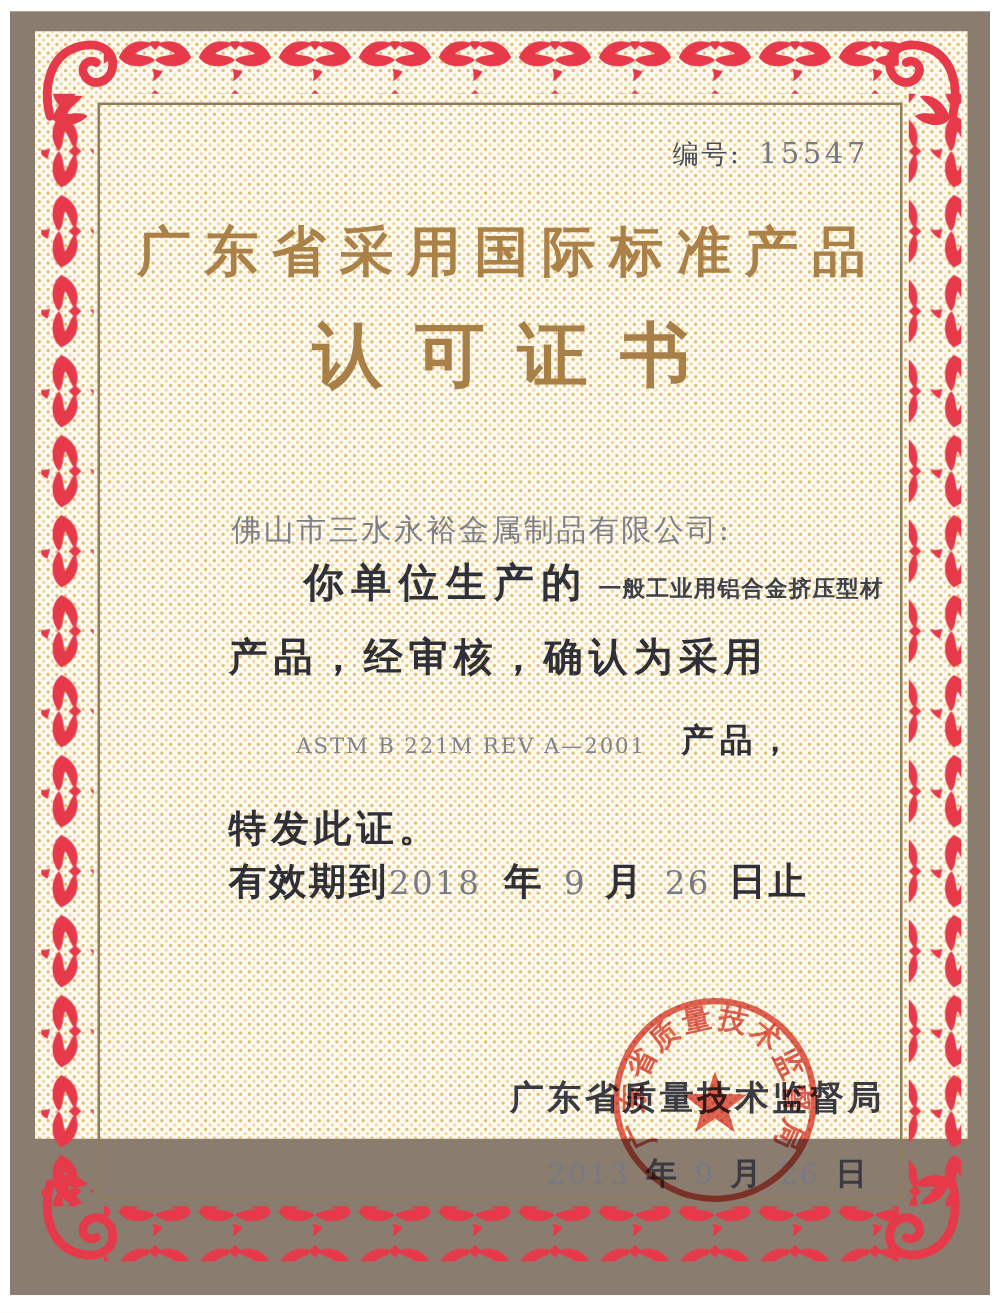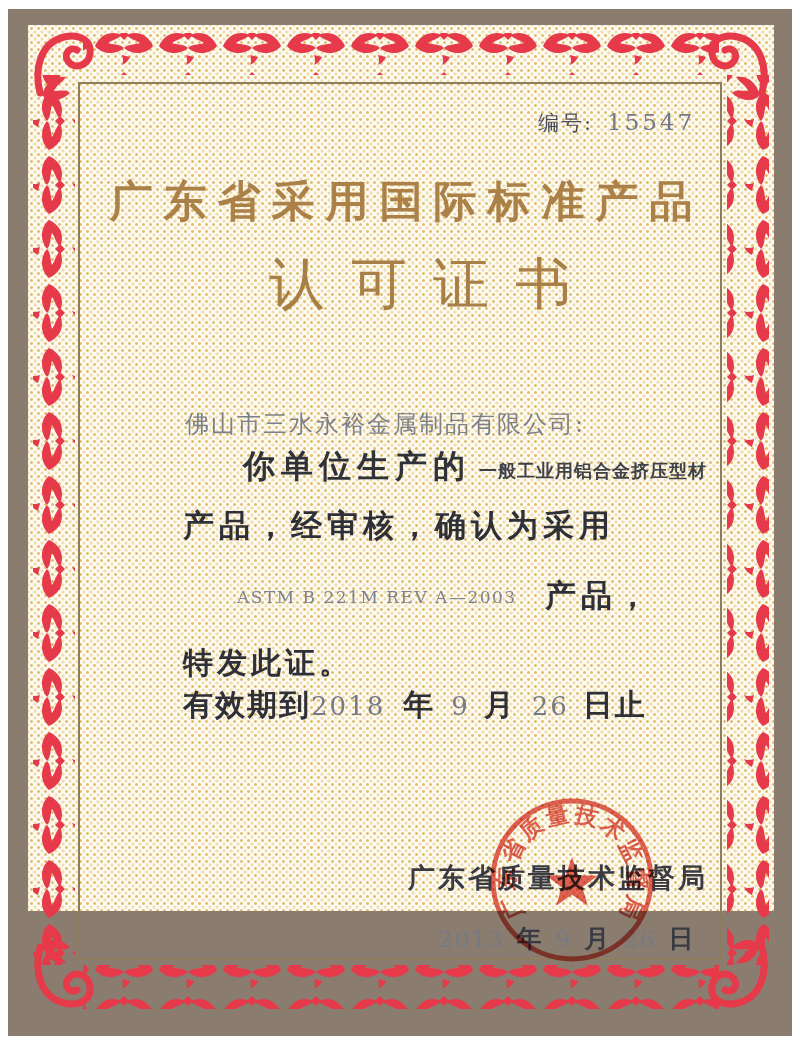--- a/index.html
+++ b/index.html
@@ -17,29 +17,29 @@
     background-size:7px 7px;background-position:0 0,3.5px 3.5px;
   }
   .border-svg{position:absolute;left:0;top:0;pointer-events:none;}
   .inner-frame{position:absolute;left:50px;top:57px;width:644px;height:878px;
     border:2px solid #8d7d5e;box-sizing:border-box;}
   .abs{position:absolute;white-space:nowrap;}
   .serial-row{left:510px;top:84px;font-size:21px;color:#4a4e59;letter-spacing:2px;}
   .serial-number{color:#747987;font-size:23px;letter-spacing:3px;margin-left:14px;}
   .title1{left:0;top:148px;width:746px;text-align:center;font-size:43px;font-weight:bold;
     color:#ac8147;letter-spacing:11px;text-indent:11px;}
-  .title2{left:0;top:222px;width:746px;text-align:center;font-size:56px;font-weight:normal;
-    color:#a97f48;letter-spacing:26px;text-indent:26px;padding-left:19px;}
+  .title2{left:0;top:222px;width:746px;text-align:center;font-size:56px;font-weight:bold;
+    color:#a97f48;letter-spacing:26px;text-indent:26px;}
   .company{left:157px;top:383px;font-size:24px;color:#7d8088;letter-spacing:2px;}
   .intro-row{left:215px;top:420px;}
   .intro{font-size:32px;font-weight:bold;color:#303239;letter-spacing:6px;}
   .product-name{font-size:18px;font-weight:bold;color:#3f4148;letter-spacing:1px;margin-left:8px;}
   .review-line{left:155px;top:480px;font-size:31px;font-weight:bold;color:#2f3037;letter-spacing:5px;}
   .standard{left:209px;top:562px;font-size:17px;color:#7f828c;letter-spacing:1.5px;}
-  .adopt-word{left:517px;top:550px;font-size:31px;font-weight:bold;color:#2f3037;letter-spacing:5px;}
+  .adopt-word{left:517px;top:550px;font-size:26px;font-weight:bold;color:#2f3037;letter-spacing:5px;}
   .issue-statement{left:155px;top:618px;font-size:30px;font-weight:bold;color:#2f3037;letter-spacing:4px;}
   .validity-row{left:155px;top:660px;font-size:30px;font-weight:bold;color:#2f3037;letter-spacing:2px;}
   .validity-row .num{font-size:26px;font-weight:normal;color:#767a85;letter-spacing:2px;}
   .validity-row .u1{margin-left:18px;}
   .validity-row .n2{margin-left:16px;}
   .validity-row .u2{margin-left:14px;}
   .validity-row .u3{margin-left:14px;}
   .issuer{left:380px;top:835px;font-size:27px;font-weight:bold;color:#3a3b42;letter-spacing:3px;z-index:4;}
   .date-row{left:410px;top:897px;font-size:25px;font-weight:bold;color:#3a3b42;letter-spacing:2px;z-index:4;}
   .date-row .num{font-size:23px;font-weight:normal;color:#767a85;}
@@ -93,21 +93,21 @@
   <div class="abs title2">认可证书</div>
 
   <div class="abs company">佛山市三水永裕金属制品有限公司:</div>
 
   <div class="abs intro-row">
     <span class="intro">你单位生产的</span><span class="product-name">一般工业用铝合金挤压型材</span>
   </div>
 
   <div class="abs review-line">产品，经审核，确认为采用</div>
 
-  <div class="abs standard">ASTM B 221M REV A—2003</div>
+  <div class="abs standard">ASTM B 221M REV A—2001</div>
   <div class="abs adopt-word">产品，</div>
 
   <div class="abs issue-statement">特发此证。</div>
 
   <div class="abs validity-row">
     <span>有效期到</span><span class="num">2018</span><span class="u1">年</span><span class="num n2">9</span><span class="u2">月</span><span class="num n2">26</span><span class="u3">日止</span>
   </div>
 
   <div class="abs issuer">广东省质量技术监督局</div>
 

